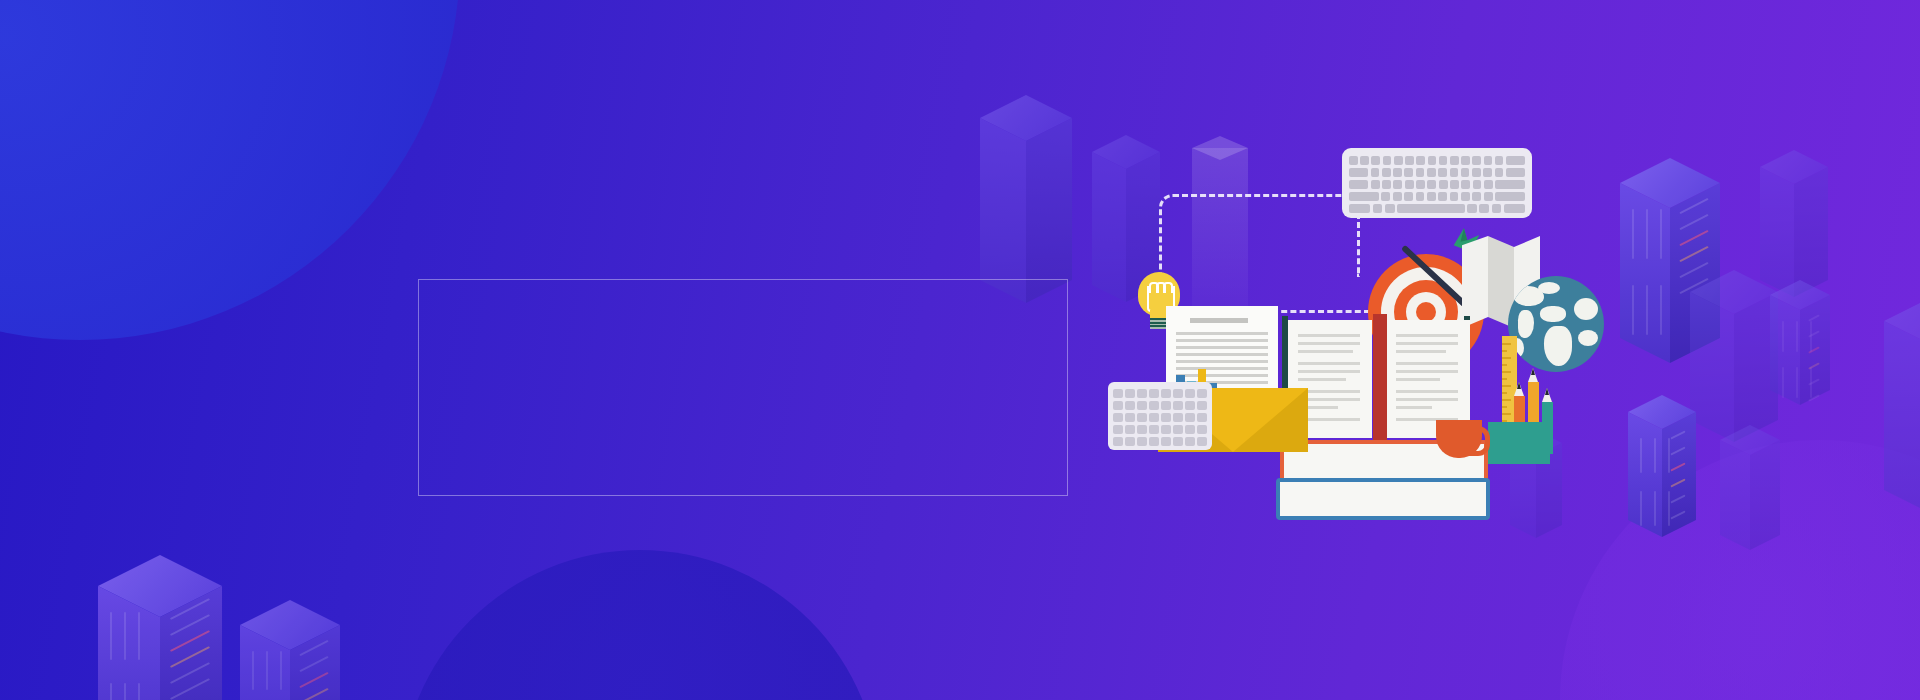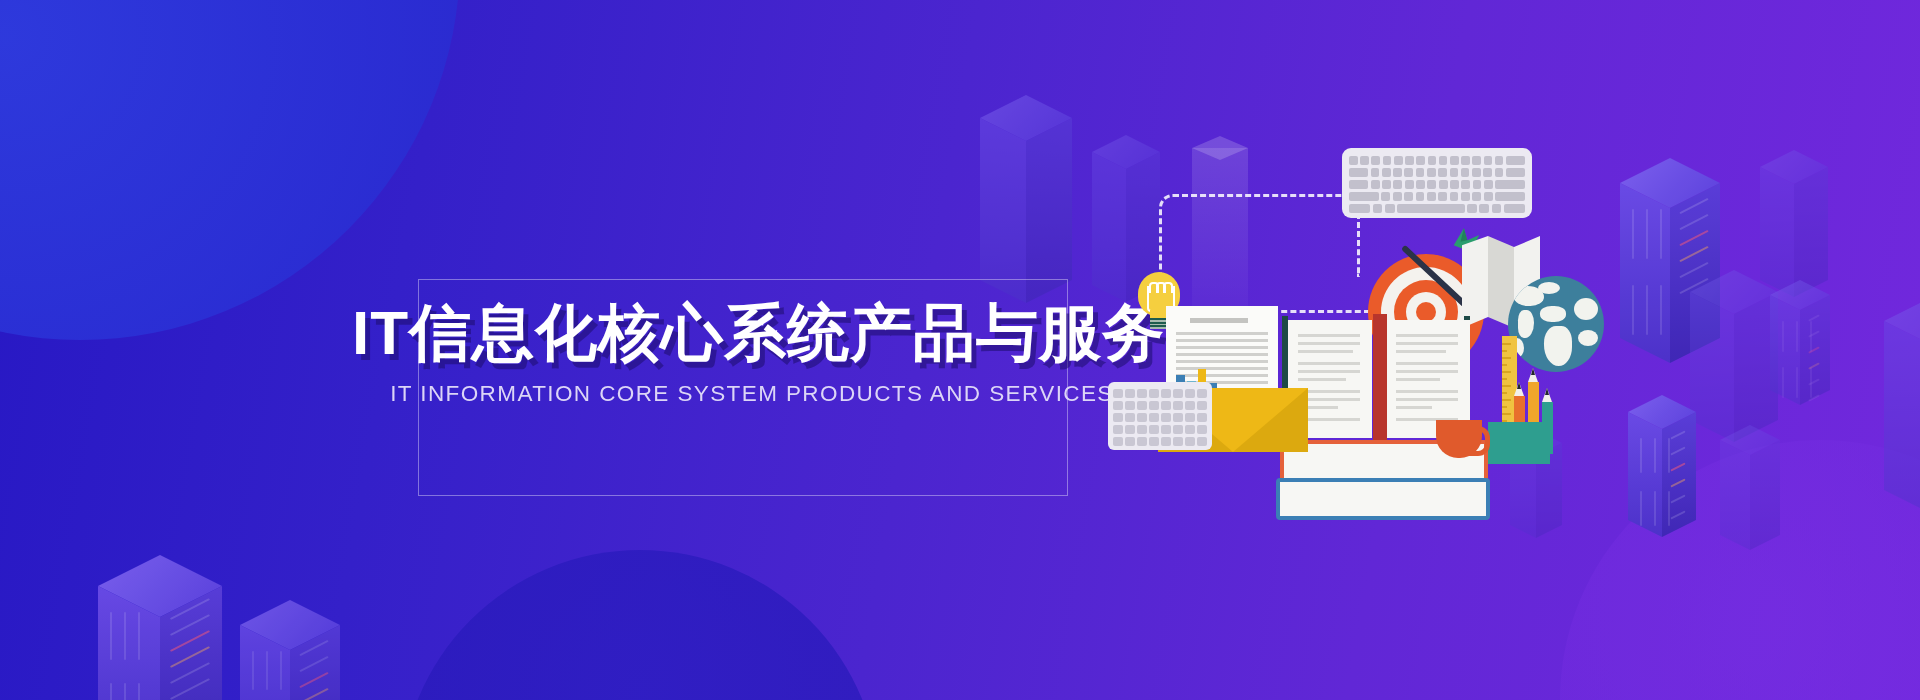--- a/index.html
+++ b/index.html
@@ -256,24 +256,20 @@
       </div>
       <div class="block" style="position: absolute; left: 1510px; top: 430px; width: 52px; height: 121px; opacity: 0.3;">
         <div class="b-top" style="left: 0px; top: 0px; width: 52px; height: 26px; clip-path: polygon(50% 0px, 100% 50%, 50% 100%, 0px 50%);"></div>
         <div class="b-left" style="left: 0px; top: 13px; width: 26px; height: 95px; clip-path: polygon(0px 0px, 100% 13.6842%, 100% 100%, 0px 86.3158%);"></div>
         <div class="b-right" style="left: 26px; top: 13px; width: 26px; height: 95px; clip-path: polygon(0px 13.6842%, 100% 0px, 100% 86.3158%, 0px 100%);"></div>
       </div>
     </div>
 
   <div id="title-frame"></div>
 
-  <div id="title-block">
-    <div id="main-title">IT信息化核心系统产品与服务</div>
-    <div id="sub-title">IT INFORMATION CORE SYSTEM PRODUCTS AND SERVICES</div>
-  </div>
 
   <div id="illu">
 
     <div class="art dash" style="left:49px;top:74px;width:195px;height:80px;border-width:3px 3px 0 3px;border-radius:14px 14px 0 0;border-bottom:none;"></div>
     <div class="art dash" style="left:70px;top:190px;width:190px;height:0;border-width:3px 0 0 0;"></div>
 
     <div class="art" style="left:82px;top:28px;width:56px;height:170px;background:linear-gradient(180deg,rgba(255,255,255,.13),rgba(255,255,255,.02));"></div>
     <div class="art" style="left:82px;top:16px;width:56px;height:24px;background:rgba(255,255,255,.18);
                 clip-path:polygon(0 50%,50% 0,100% 50%,50% 100%);"></div>
 

